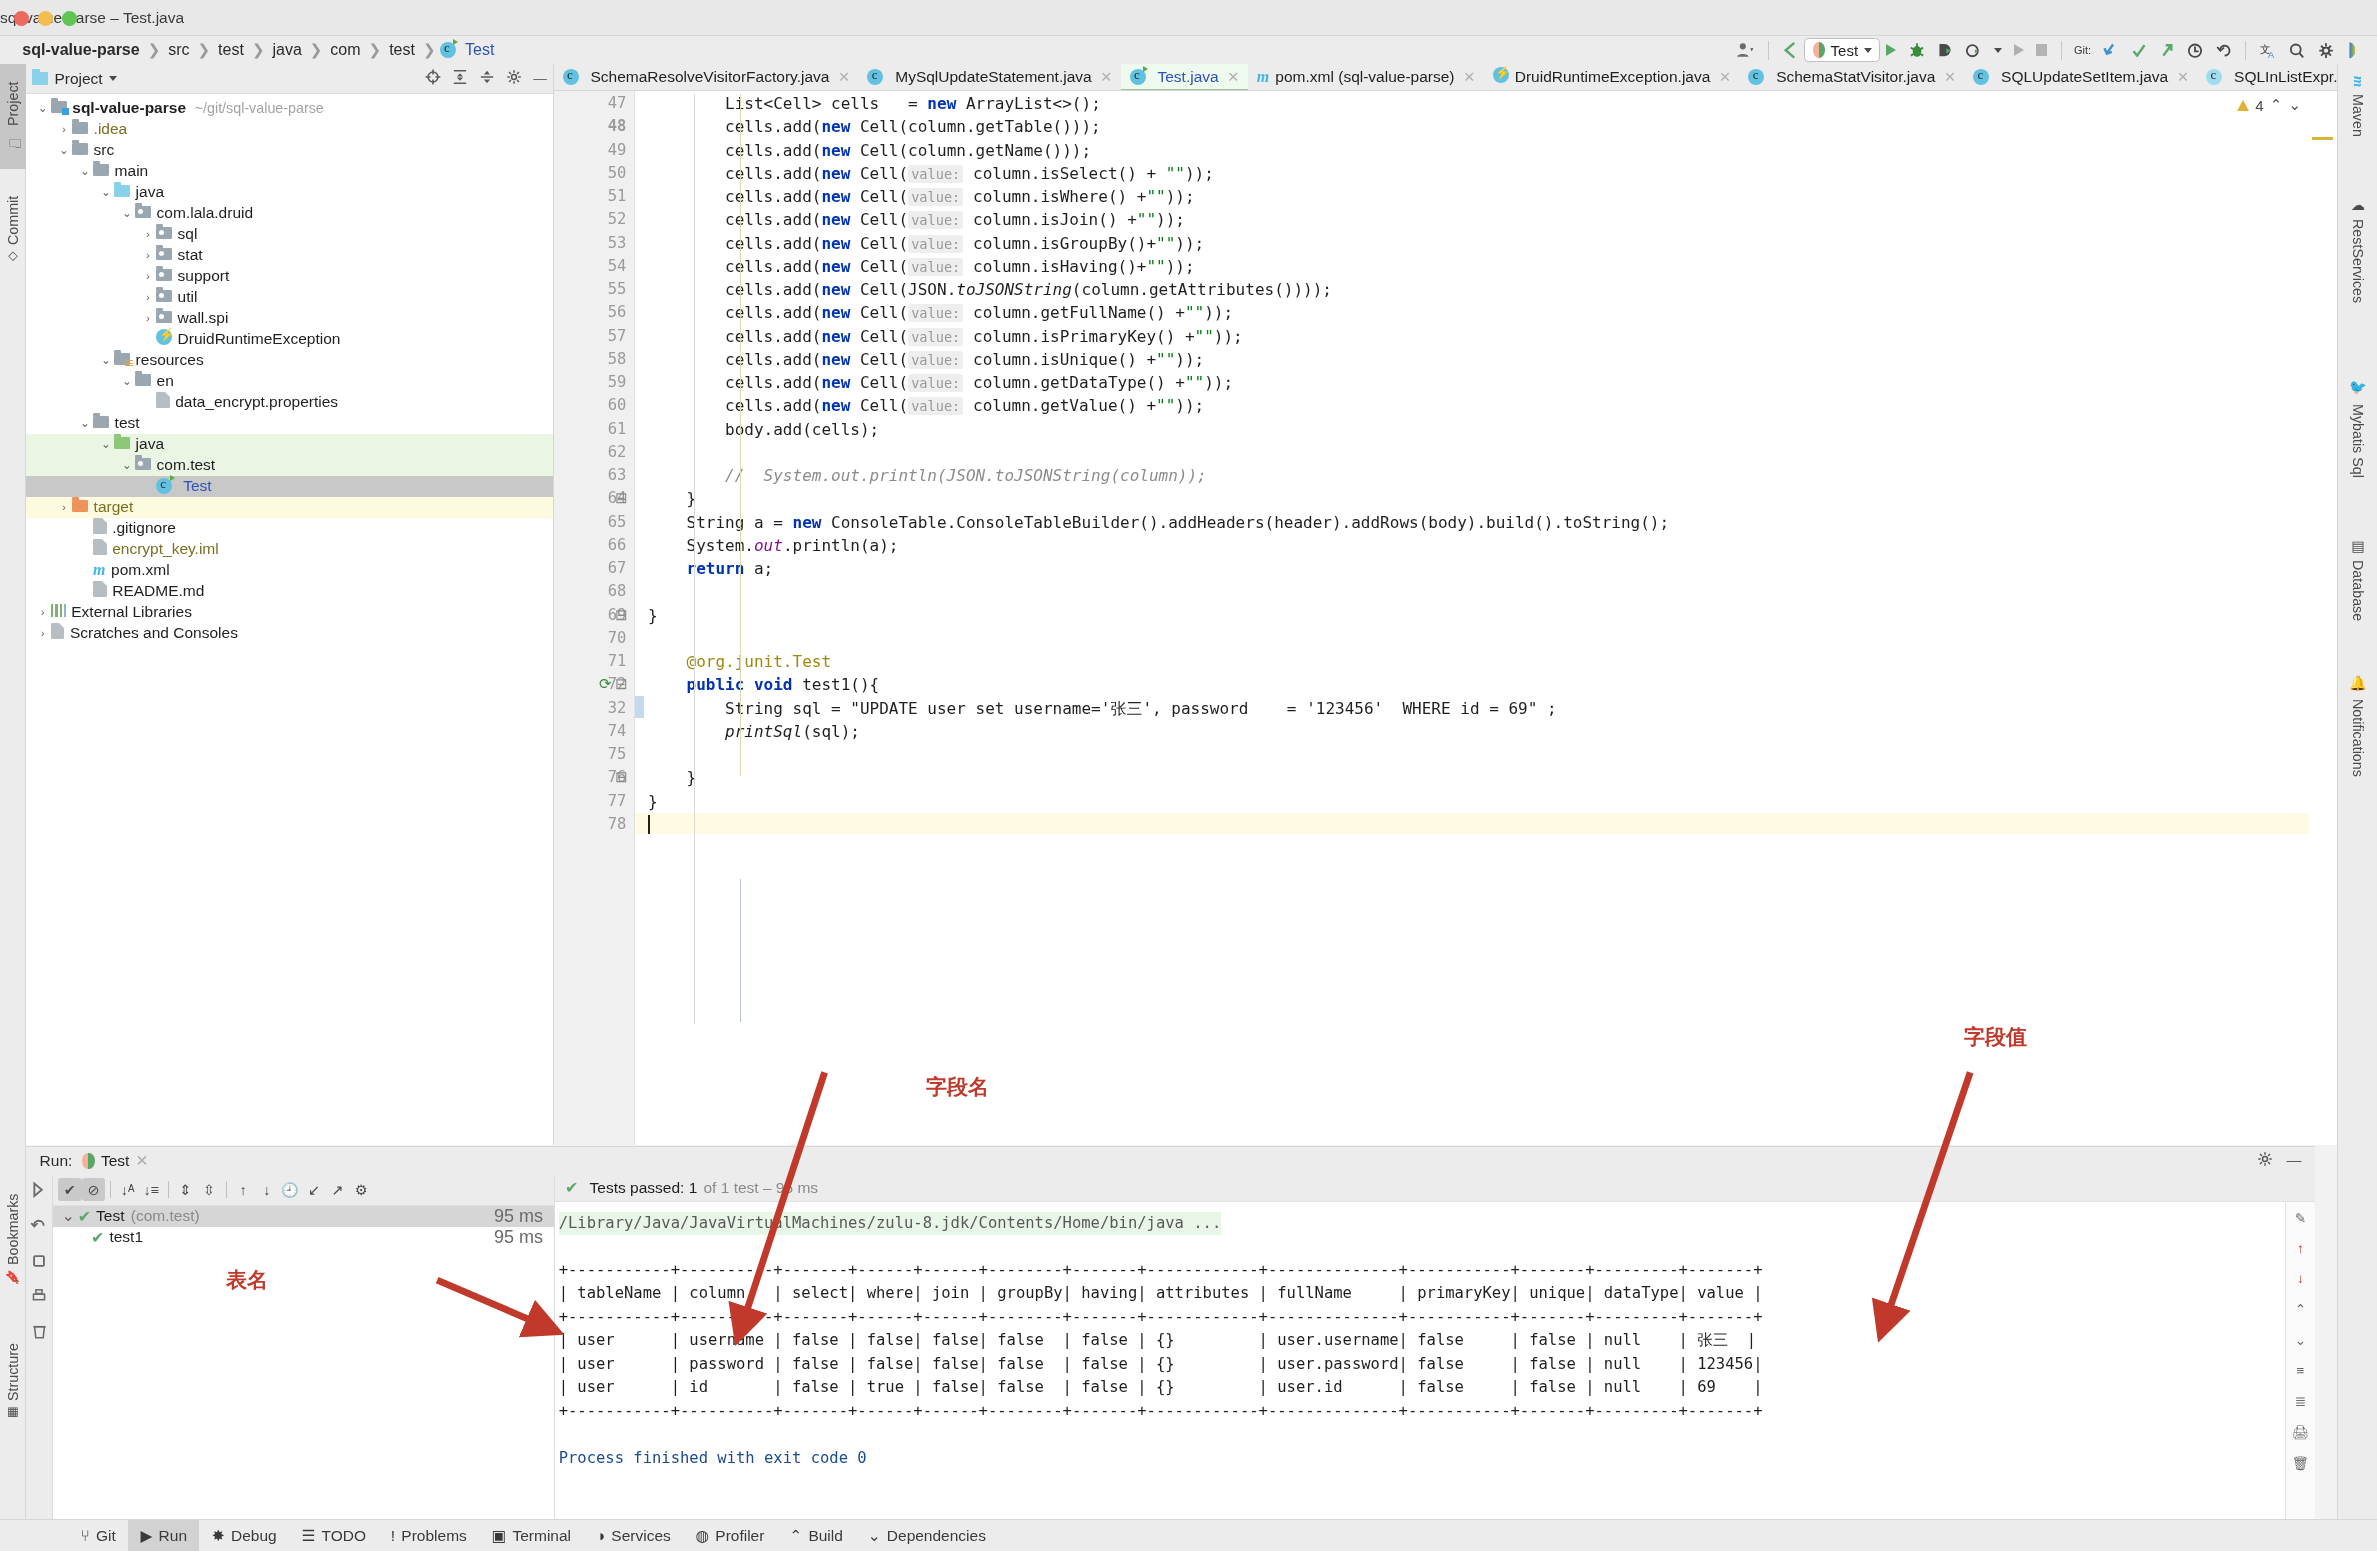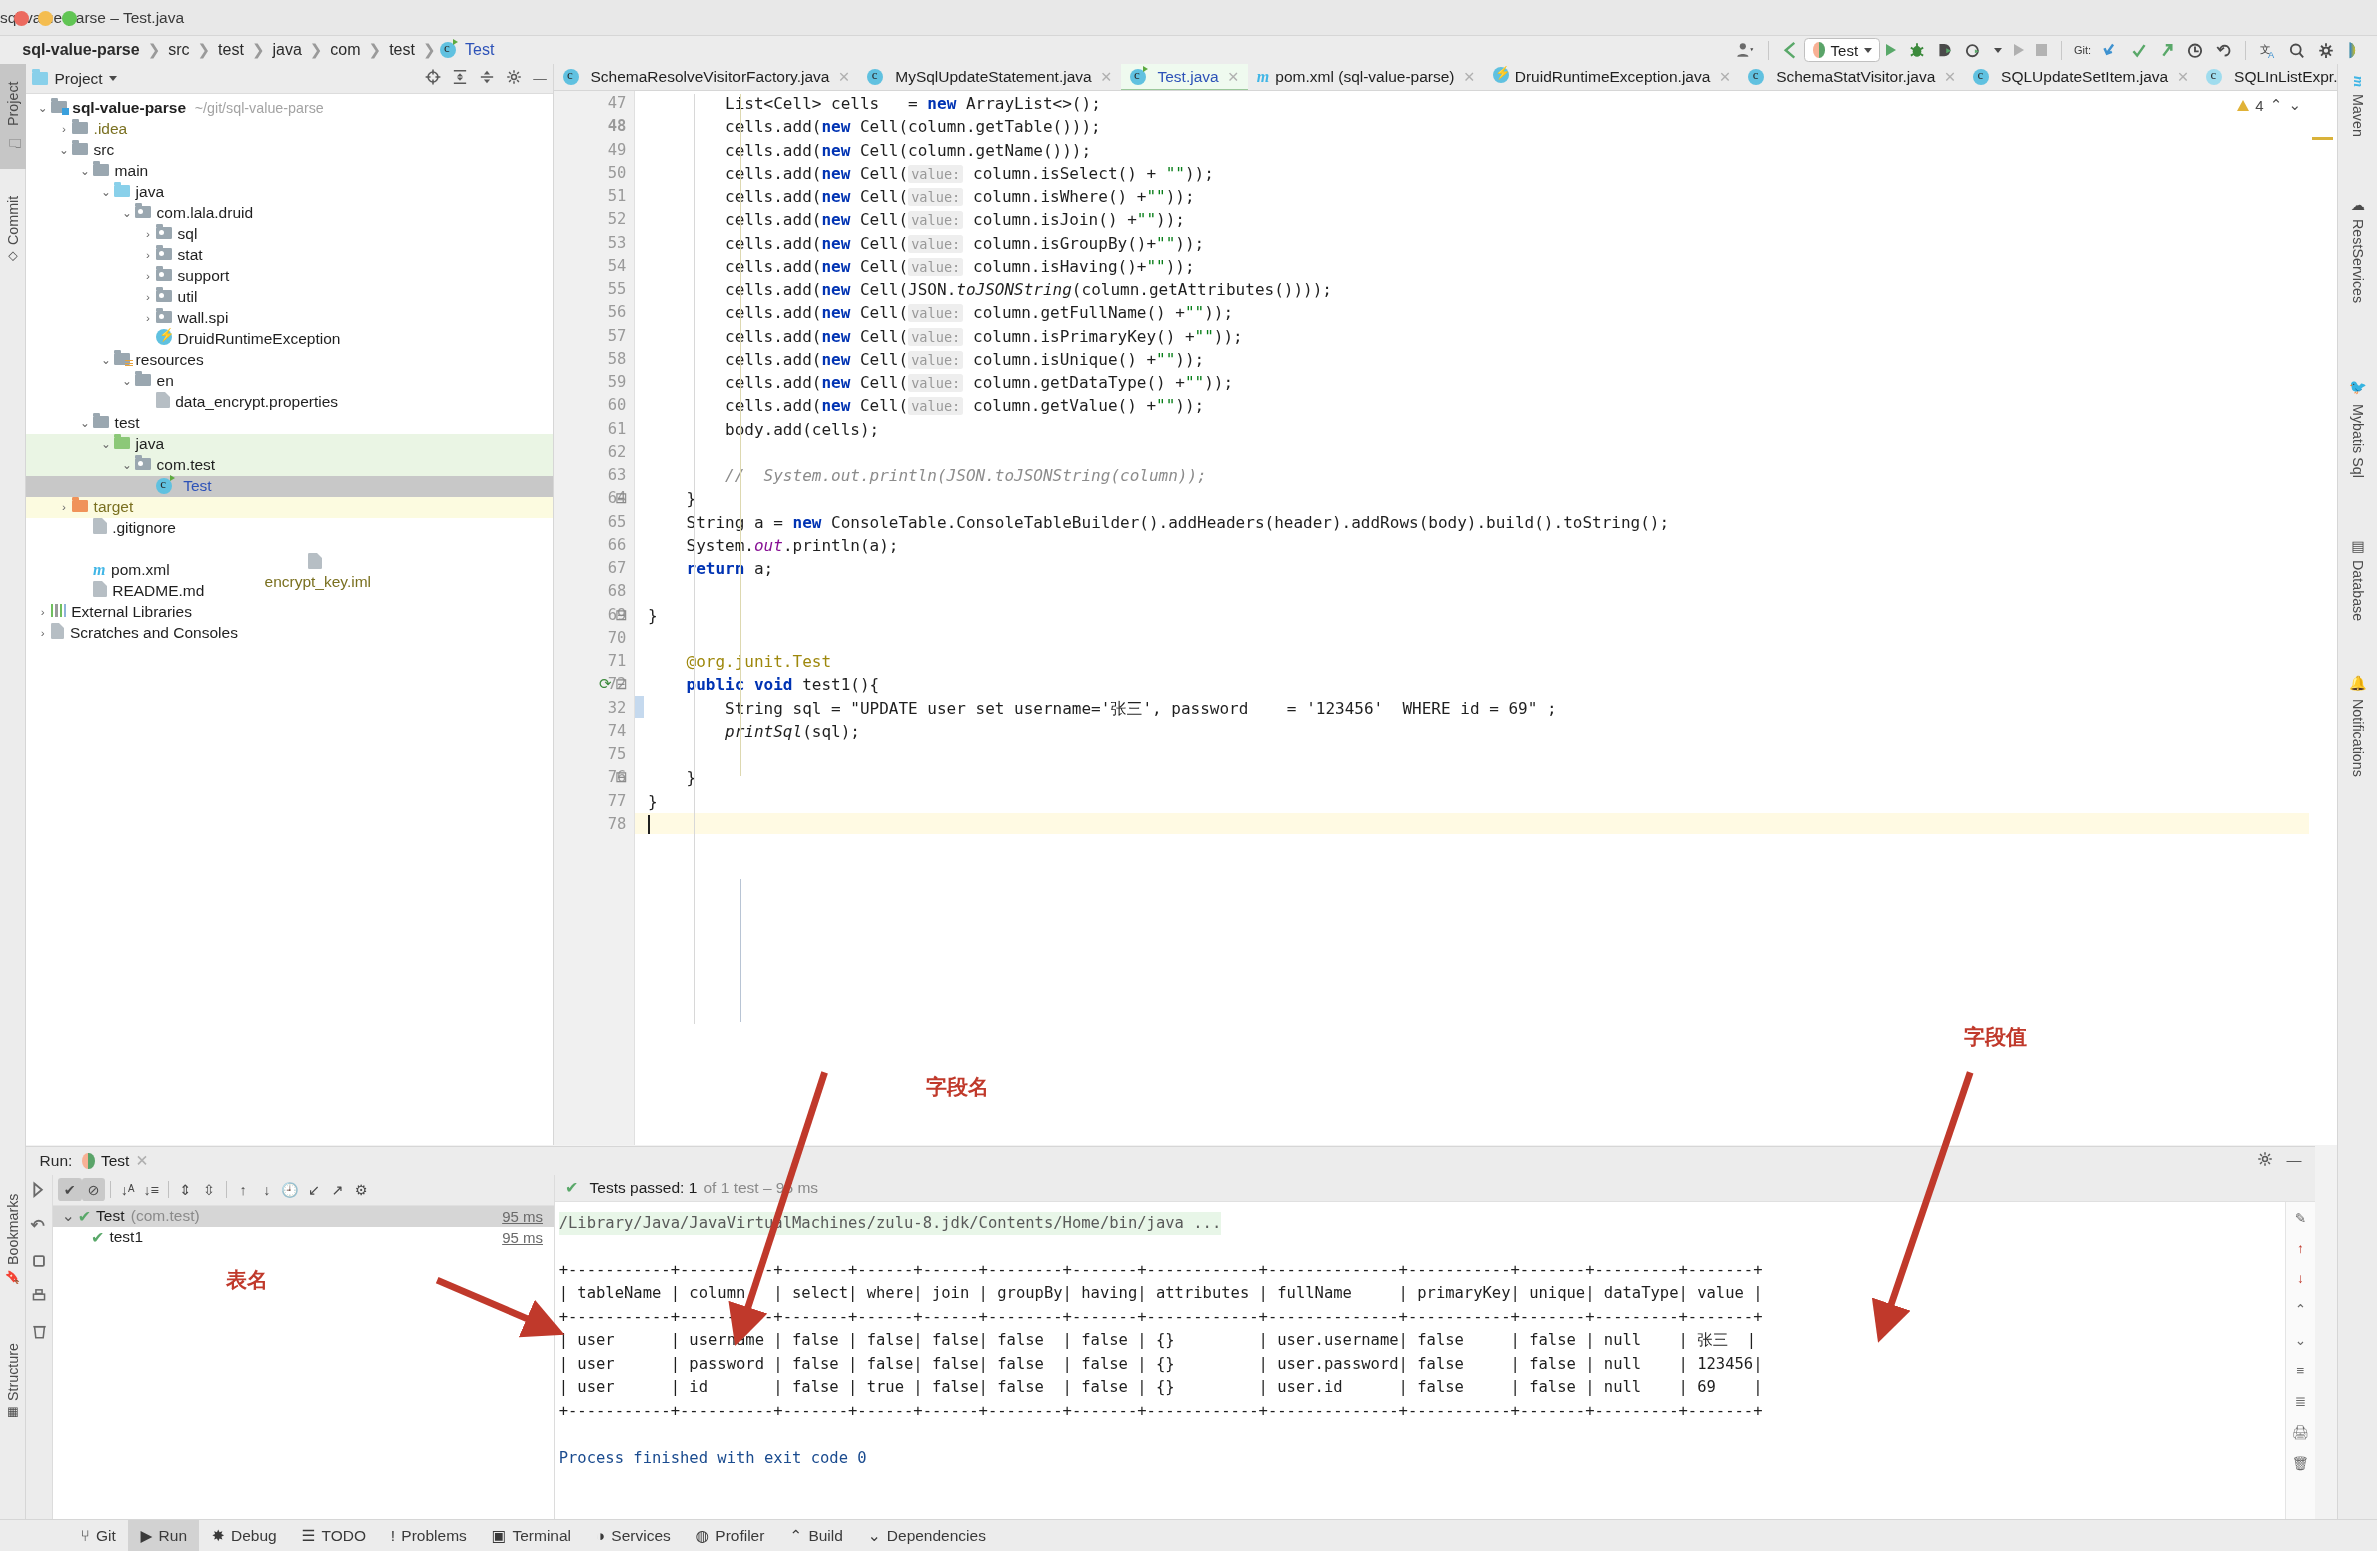--- a/index.html
+++ b/index.html
@@ -146,21 +146,21 @@
   #runhead .rtools{margin-left:auto;display:flex;gap:13.6px;padding-right:13.6px;color:#5a5a5a;font-size:15px;}
   #runbody { display:flex; height:345px; }
   #runtoolbar { width:27px; background:#ececec; border-right:0.6px solid #dcdcdc; padding-top:6.2px;
      display:flex; flex-direction:column; align-items:center; gap:16px; color:#6a6a6a; font-size:13px;}
   #testpane { width:502px; background:#ffffff; border-right:0.6px solid #dcdcdc; }
   #ttoolbar { height:31px; background:#ececec; display:flex; align-items:center; gap:0px; padding-left:5px; border-bottom:0.6px solid #e0e0e0;}
   .tbic { width:23.6px;height:23.6px; display:flex;align-items:center;justify-content:center; color:#4a4a4a; font-size:14.3px;}
   .tbic.on { background:#c9c9c9; border-radius:3.1px; }
   .trow2 { height:21px; display:flex; align-items:center; font-size:15.5px; padding-left:8.7px; }
   .trow2.sel { background:#d6d6d6; }
-  .trow2 .ms { margin-left:auto; padding-right:11px; color:#6a6a6a; font-size:15px;text-decoration:underline; }
+  .trow2 .ms { margin-left:auto; padding-right:11px; color:#6a6a6a; font-size:18px; }
   .chk { color:#59a869; font-size:16px; padding-right:5px;}
   .muted { color:#8a8a8a; }
   #console { flex:1; background:#ffffff; position:relative; }
   #statusline { height:27px; background:#ececec; display:flex; align-items:center; padding-left:10px; font-size:15.5px; gap:6.2px; border-bottom:0.6px solid #e0e0e0;}
   #consoleout { padding:10px 0 0 3.7px; font-family:"DejaVu Sans Mono", monospace; font-size:15.5px; white-space:pre; color:#1f1f1f; line-height:1.52; }
   .cmdline { background:#e8f6e8; color:#5a5a5a; display:inline-block; }
   .blueout { color:#1a4b8f; }
   #conscroll{position:absolute;right:0;top:27px;width:30px;height:317px;background:#fafafa;border-left:0.6px solid #e4e4e4;
      display:flex;flex-direction:column;align-items:center;gap:15px;padding-top:8.7px;color:#6a6a6a;font-size:13.6px;}
 
@@ -475,21 +475,21 @@
       <div class="trow yellow-bg" style="padding-left: 30px;">
         <span class="arrow">›</span>
         <span><span class="folder-ic orange"></span></span>
         <span class="lbl olive" style="">target</span>
       </div>
       <div class="trow" style="padding-left: 51px;">
         <span class="arrow none">›</span>
         <span><span class="file-ic"></span></span>
         <span class="lbl" style="">.gitignore</span>
       </div>
-      <div class="trow" style="padding-left: 51px; flex-direction: column;">
+      <div class="trow" style="padding-left: 51px;">
         <span class="arrow none">›</span>
         <span><span class="file-ic"></span></span>
         <span class="lbl olive" style="">encrypt_key.iml</span>
       </div>
       <div class="trow" style="padding-left: 51px;">
         <span class="arrow none">›</span>
         <span><span class="m-ic">m</span></span>
         <span class="lbl" style="">pom.xml</span>
       </div>
       <div class="trow" style="padding-left: 51px;">

